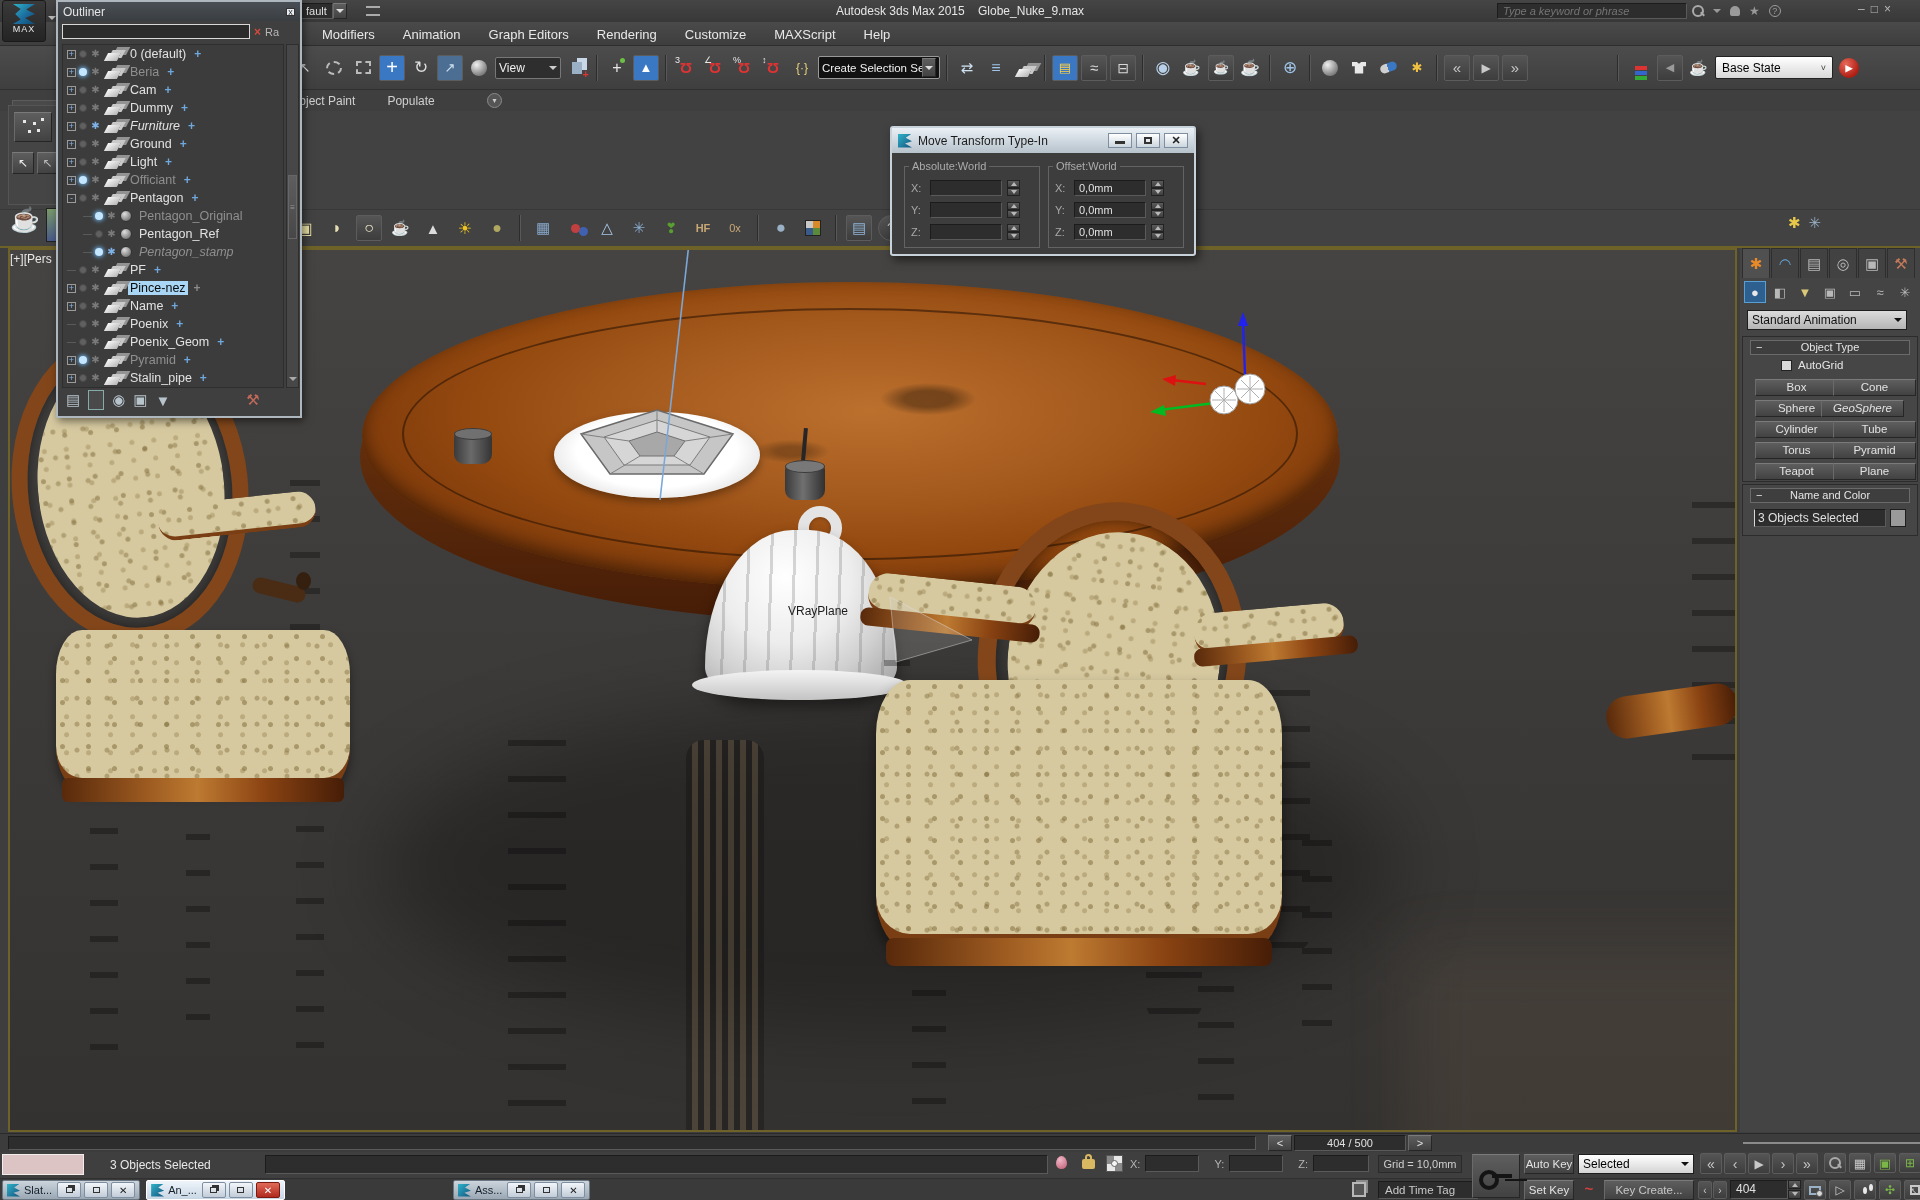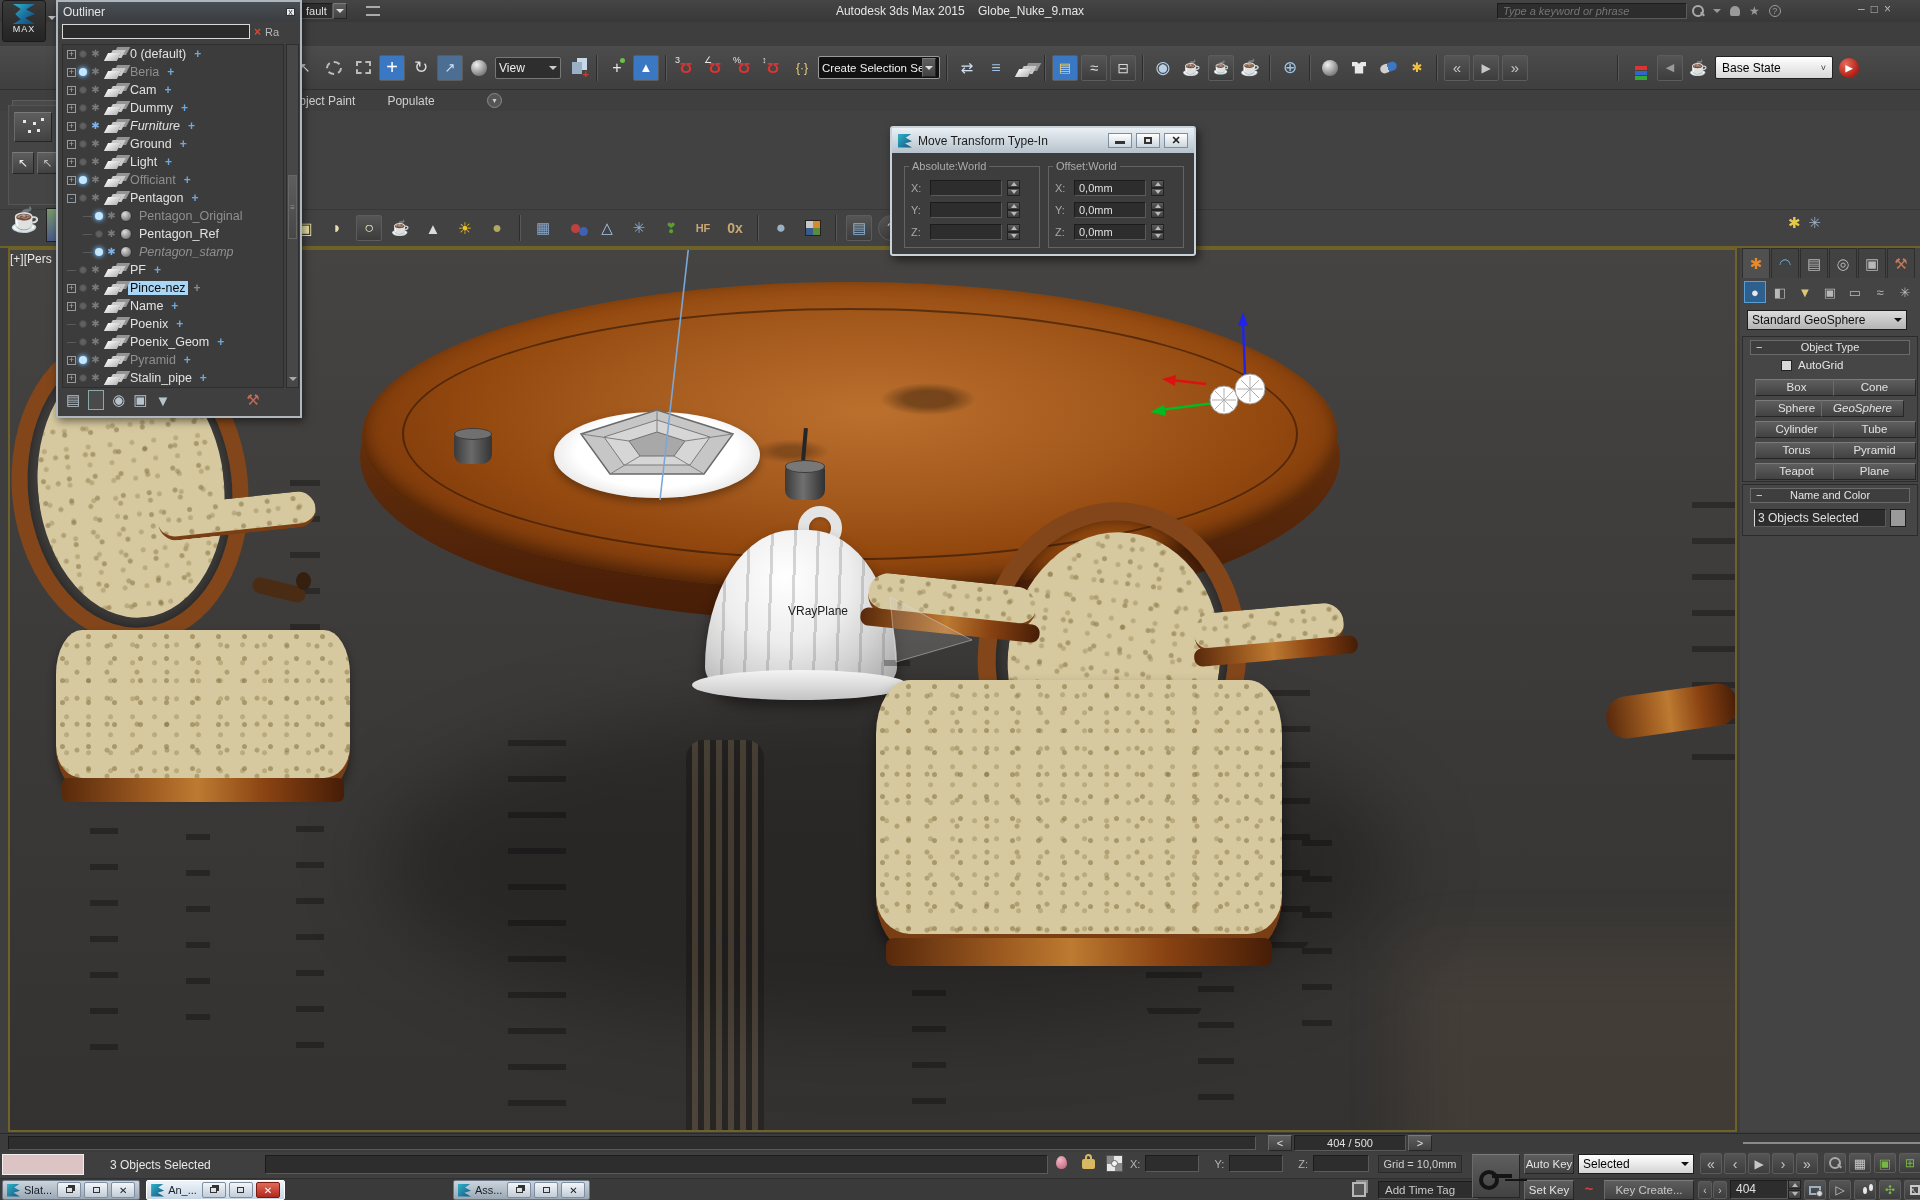--- a/index.html
+++ b/index.html
@@ -86,20 +86,31 @@
     <span style="width:10px;height:10px;border-radius:50% 50% 2px 2px;background:#9a9a9a"></span>
     <span style="color:#9a9a9a;font-size:12px">★</span>
     <span style="width:12px;height:12px;border-radius:50%;border:1px solid #9a9a9a;color:#9a9a9a;font-size:9px;text-align:center;line-height:11px">?</span>
   </div>
   <div class="abs flexr" style="left:1858px;top:2px;gap:6px;z-index:5;color:#b8b8b8;font-size:12px">
     <span>–</span>
     <span>□</span>
     <span>×</span>
   </div>
 
+  <div class="abs" style="left:0;top:22px;width:1920px;height:24px;background:linear-gradient(#4a4a4a,#3e3e3e);border-bottom:1px solid #2e2e2e">
+    <div id="menuItems" class="flexr" style="position:absolute;left:310px;top:0;height:24px;gap:4px">
+        <span style="padding: 4px 12px; font-size: 13px; color: rgb(232, 232, 232); white-space: nowrap;">Modifiers</span>
+        <span style="padding: 4px 12px; font-size: 13px; color: rgb(232, 232, 232); white-space: nowrap;">Animation</span>
+        <span style="padding: 4px 12px; font-size: 13px; color: rgb(232, 232, 232); white-space: nowrap;">Graph Editors</span>
+        <span style="padding: 4px 12px; font-size: 13px; color: rgb(232, 232, 232); white-space: nowrap;">Rendering</span>
+        <span style="padding: 4px 12px; font-size: 13px; color: rgb(232, 232, 232); white-space: nowrap;">Customize</span>
+        <span style="padding: 4px 12px; font-size: 13px; color: rgb(232, 232, 232); white-space: nowrap;">MAXScript</span>
+        <span style="padding: 4px 12px; font-size: 13px; color: rgb(232, 232, 232); white-space: nowrap;">Help</span>
+      </div>
+  </div>
 
   <div class="abs flexr" id="mainToolbar" style="left:0;top:46px;width:1920px;height:44px;background:linear-gradient(#4c4c4c,#3f3f3f);border-bottom:1px solid #303030;padding-left:292px;gap:3px">
       <span class="icbox">
         <span style="color: rgb(236, 236, 236); font-size: 13px;">↖</span>
       </span>
       <span class="icbox">
         <i style="width:16px;height:14px;border:2px dashed #bbb;border-radius:50%"></i>
       </span>
       <span class="icbox">
         <i style="width:15px;height:13px;border:2px dashed #bbb"></i>
@@ -283,21 +294,21 @@
       <span class="icbox">
         <span style="color: rgb(136, 170, 204); font-size: 15px;">✳</span>
       </span>
       <span class="icbox">
         <span style="color: rgb(90, 158, 47); font-size: 14px;">❣</span>
       </span>
       <span class="icbox">
         <span style="color: rgb(201, 168, 118); font-size: 11px; font-weight: bold;">HF</span>
       </span>
       <span class="icbox">
-        <span style="color: rgb(201, 168, 118); font-size: 14px; font-weight: bold;">0x</span>
+        <span style="color: rgb(201, 168, 118); font-size: 11px; font-weight: normal;">0x</span>
       </span>
       <span class="sep"></span>
       <span class="icbox">
         <span style="color: rgb(154, 176, 196); font-size: 17px;">●</span>
       </span>
       <span class="icbox">
         <i style="width:16px;height:16px;background:conic-gradient(#d88a2a 0 25%,#5a8a3a 0 50%,#3a5a8a 0 75%,#c8c8c8 0);border:1px solid #222"></i>
       </span>
       <span class="sep"></span>
       <span class="icbox boxed">
@@ -717,21 +728,21 @@
     <div id="panelCats" class="flexr" style="position:absolute;left:4px;top:33px;gap:3px">
         <span style="width: 22px; height: 22px; display: flex; align-items: center; justify-content: center; font-size: 13px; color: rgb(232, 232, 232); background: rgb(45, 95, 143); border: 1px solid rgb(90, 159, 212);">●</span>
         <span style="width: 22px; height: 22px; display: flex; align-items: center; justify-content: center; font-size: 13px; color: rgb(184, 184, 184);">◧</span>
         <span style="width: 22px; height: 22px; display: flex; align-items: center; justify-content: center; font-size: 13px; color: rgb(216, 200, 120);">▼</span>
         <span style="width: 22px; height: 22px; display: flex; align-items: center; justify-content: center; font-size: 13px; color: rgb(184, 184, 184);">▣</span>
         <span style="width: 22px; height: 22px; display: flex; align-items: center; justify-content: center; font-size: 13px; color: rgb(184, 184, 184);">▭</span>
         <span style="width: 22px; height: 22px; display: flex; align-items: center; justify-content: center; font-size: 13px; color: rgb(184, 184, 184);">≈</span>
         <span style="width: 22px; height: 22px; display: flex; align-items: center; justify-content: center; font-size: 13px; color: rgb(184, 184, 184);">✳</span>
       </div>
     <div class="abs flexr" style="left:7px;top:62px;width:160px;height:20px;background:linear-gradient(#dcdcdc,#b4b4b4);border:1px solid #1e1e1e;padding:0 4px;justify-content:space-between">
-      <span style="color:#111;font-size:12px">Standard GeoSphere</span>
+      <span style="color:#111;font-size:12px">Standard Animation</span>
       <i class="ddcaret"></i>
     </div>
 
     <div class="abs" style="left:2px;top:88px;width:176px;height:146px;border:1px solid #2c2c2c;background:#464646">
       <div class="rollhead" style="top:3px"><span class="minus">−</span><span>Object Type</span></div>
       <div class="abs flexr" style="left:38px;top:22px;gap:6px">
         <span style="width:11px;height:11px;background:#d8d8d8;border:1px solid #222"></span>
         <span style="font-size:11.5px;color:#e4e4e4">AutoGrid</span>
       </div>
       <div id="objButtons">

